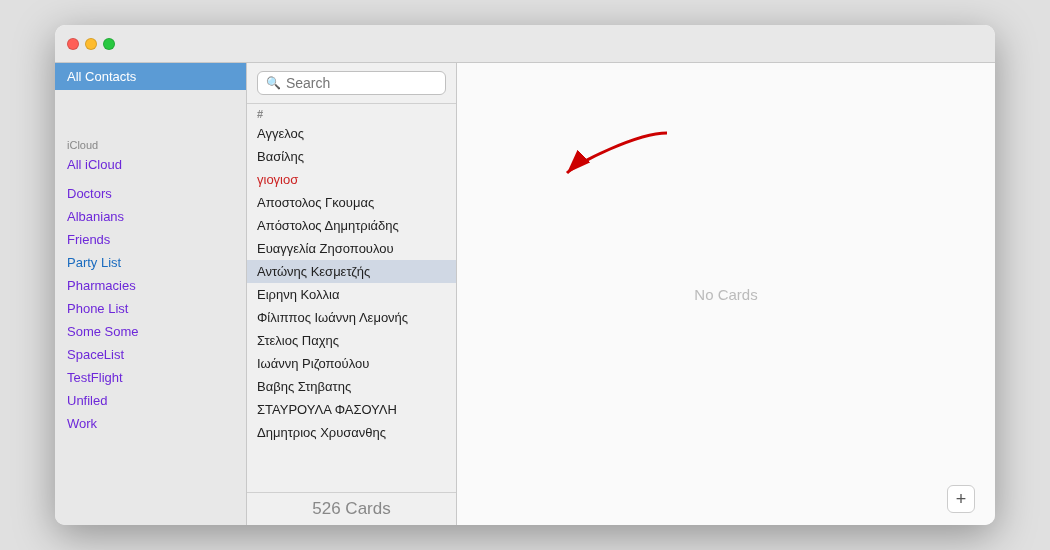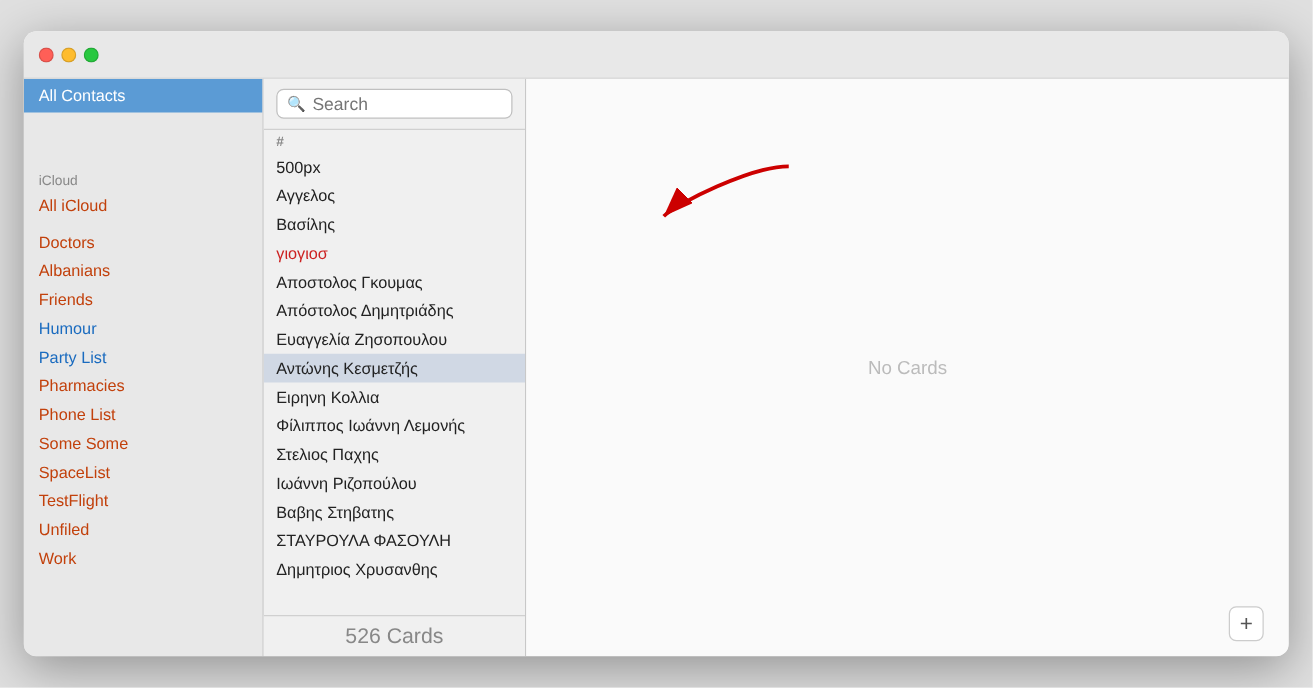--- a/index.html
+++ b/index.html
@@ -6,21 +6,21 @@
     body {
       background: #e0e0e0;
       display: flex;
       align-items: center;
       justify-content: center;
       width: 1050px;
       height: 550px;
       font-family: -apple-system, BlinkMacSystemFont, "Helvetica Neue", sans-serif;
     }
     .window {
-      width: 1012px;
+      width: 940px;
       height: 500px;
       background: #f5f5f5;
       border-radius: 10px;
       box-shadow: 0 10px 40px rgba(0,0,0,0.35);
       display: flex;
       flex-direction: column;
       overflow: hidden;
       position: relative;
     }
     .titlebar {
@@ -72,21 +72,21 @@
     .sidebar-section-label {
       font-size: 11px;
       color: #888;
       padding: 8px 12px 2px;
       font-weight: 500;
       margin-top: 41px;
     }
     .sidebar-item {
       font-size: 13px;
       padding: 4px 12px;
-      color: #c2410c;
+      color: #6d28d9;
       cursor: pointer;
     }
     .sidebar-item.blue { color: #1a6bbf; }
     
     .list-panel {
       width: 210px;
       background: #f0f0f0;
       border-right: 1px solid #c8c8c8;
       display: flex;
       flex-direction: column;
@@ -201,41 +201,39 @@
   <div class="content-area">
 
     <div class="sidebar">
       <div class="sidebar-all-contacts">All Contacts</div>
       <div class="sidebar-section-label">iCloud</div>
       <div class="sidebar-item">All iCloud</div>
       <div style="height:6px;"></div>
       <div class="sidebar-item">Doctors</div>
       <div class="sidebar-item">Albanians</div>
       <div class="sidebar-item">Friends</div>
-      <div class="sidebar-item blue">Humour</div>
       <div class="sidebar-item blue">Party List</div>
       <div class="sidebar-item">Pharmacies</div>
       <div class="sidebar-item">Phone List</div>
       <div class="sidebar-item">Some Some</div>
       <div class="sidebar-item">SpaceList</div>
       <div class="sidebar-item">TestFlight</div>
       <div class="sidebar-item">Unfiled</div>
       <div class="sidebar-item">Work</div>
     </div>
 
     <div class="list-panel">
       <div class="search-bar">
         <div class="search-input-wrap">
           <span class="search-icon-svg">🔍</span>
           <input class="search-input" type="text" placeholder="Search" style="">
         </div>
       </div>
       <div class="list-scroll">
         <div class="list-section-header">#</div>
-        <div class="list-item">500px</div>
         <div class="list-item">Αγγελος</div>
         <div class="list-item">Βασίλης</div>
         <div class="list-item red-text">γιογιοσ</div>
         <div class="list-item">Αποστολος Γκουμας</div>
         <div class="list-item">Απόστολος Δημητριάδης</div>
         <div class="list-item">Ευαγγελία Ζησοπουλου</div>
         <div class="list-item selected">Αντώνης Κεσμετζής</div>
         <div class="list-item">Ειρηνη Κολλια</div>
         <div class="list-item">Φίλιππος Ιωάννη Λεμονής</div>
         <div class="list-item">Στελιος Παχης</div>

